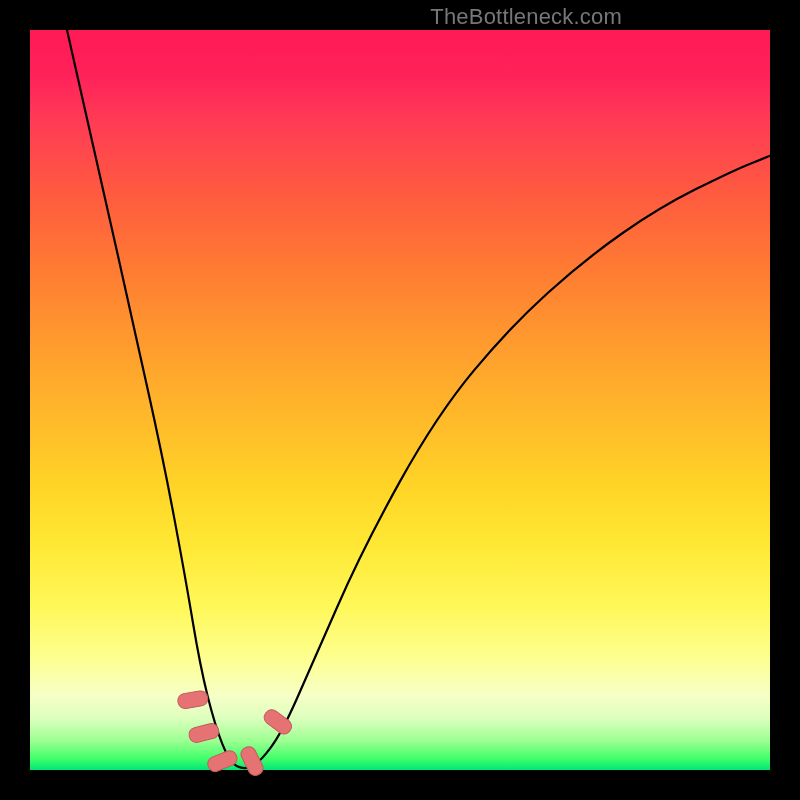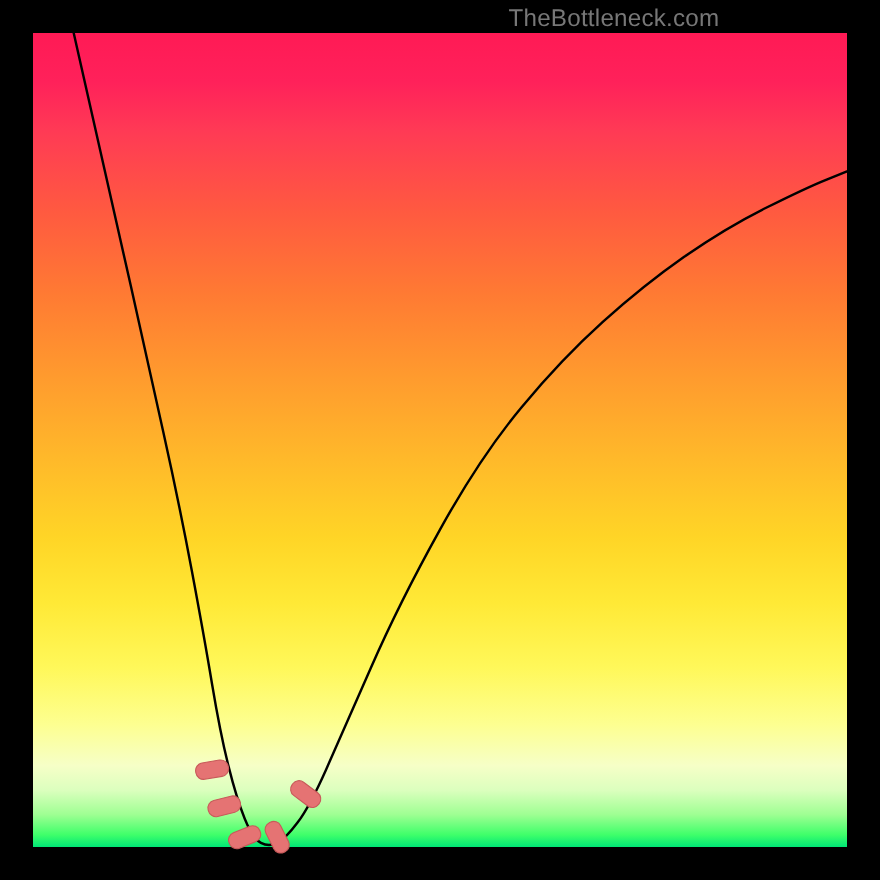--- a/index.html
+++ b/index.html
@@ -11,21 +11,20 @@
     background: #000;
     font-family: Arial, Helvetica, sans-serif;
   }
   .frame {
     position: absolute;
     left: 0;
     top: 0;
     width: 632px;
     height: 800px;
     background: #000;
-    padding-left: 32px;
   }
   .plot {
     position: absolute;
     left: 30px;
     top: 30px;
     width: 740px;
     height: 740px;
     background: linear-gradient(to bottom,
       #ff1a55 0%,
       #ff215a 6%,

